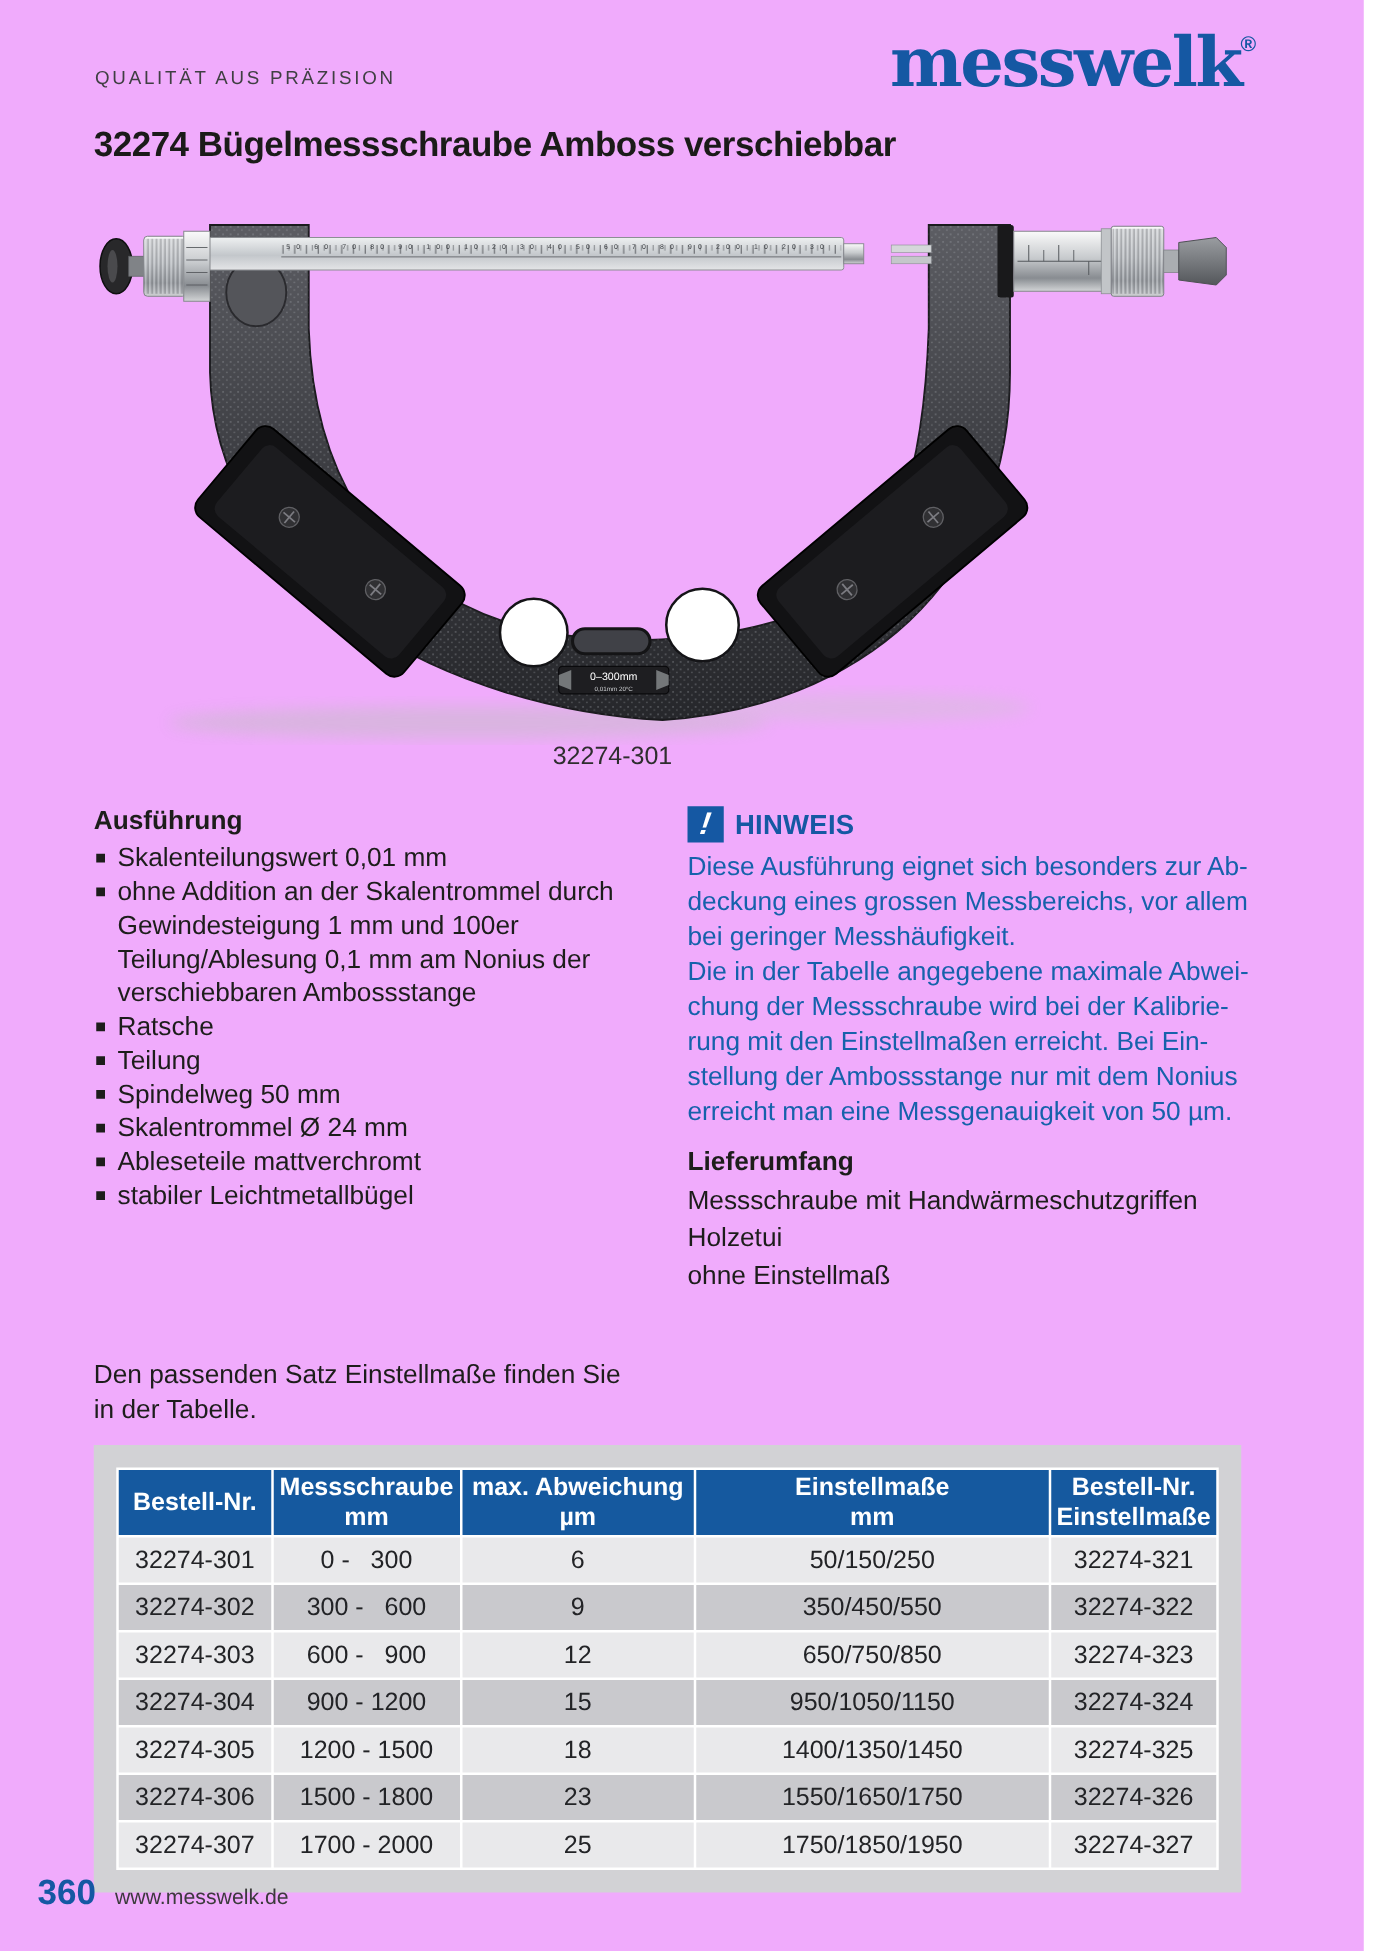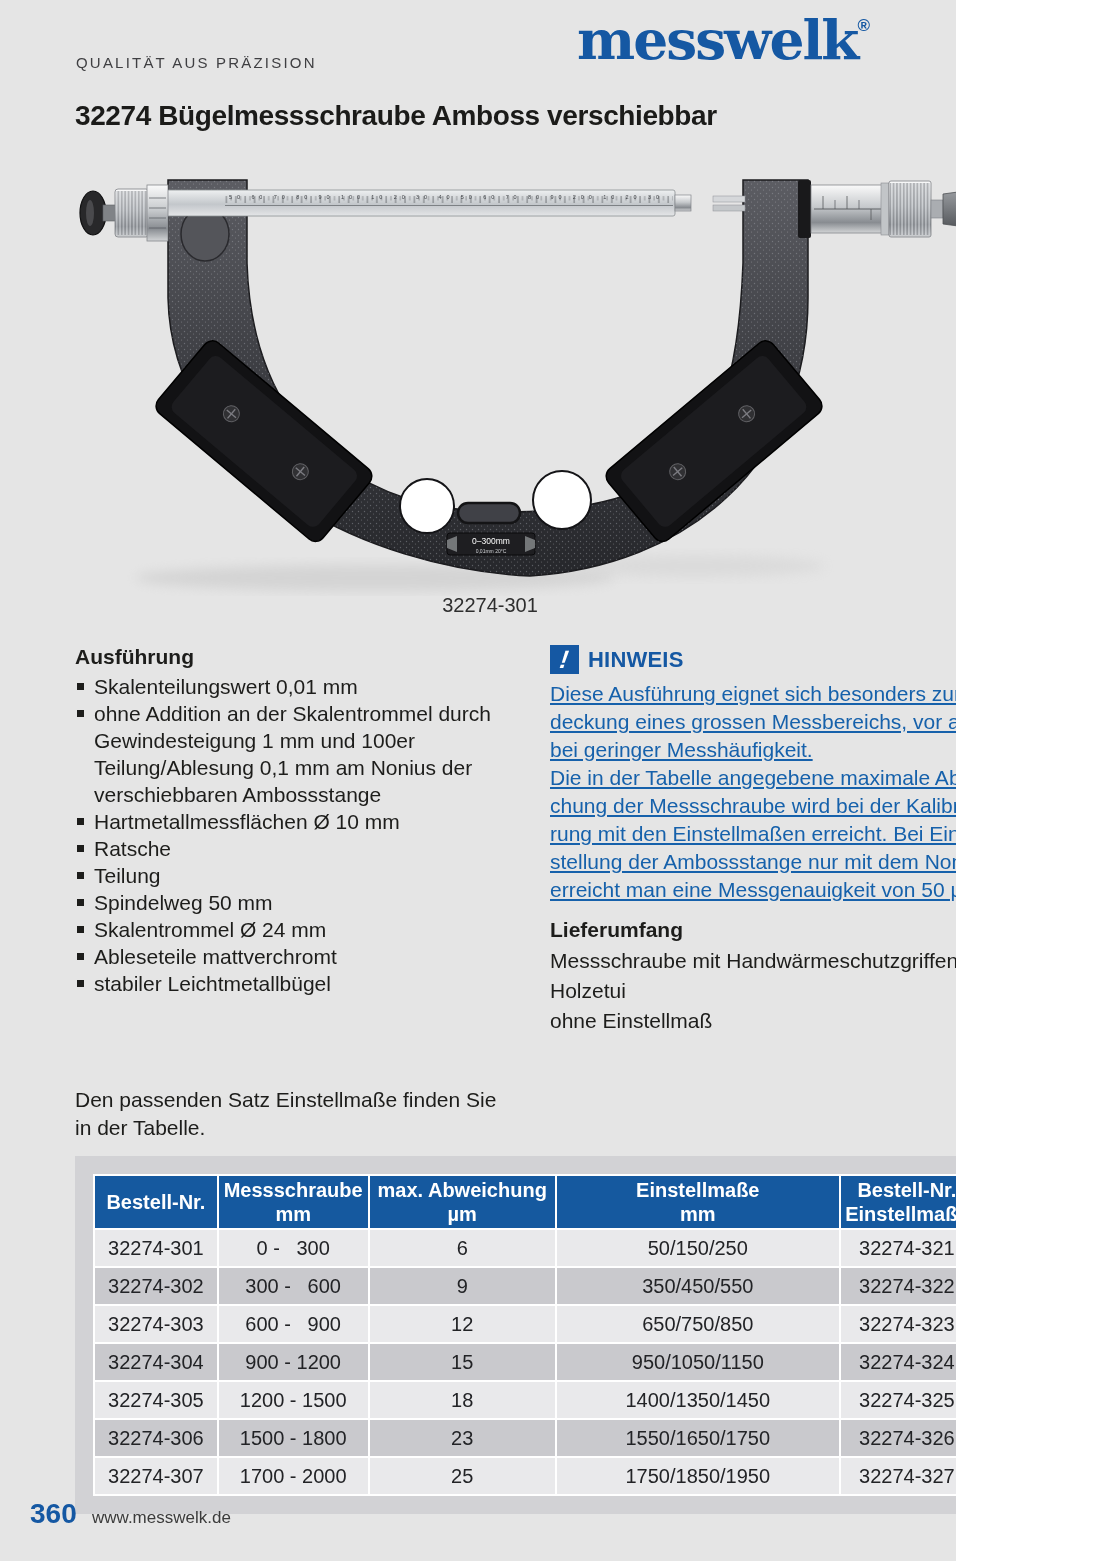--- a/index.html
+++ b/index.html
@@ -1,42 +1,42 @@
 <!DOCTYPE html>
 <html lang="de"><head>
 <meta charset="utf-8">
 <style>
   html,body{margin:0;padding:0;background:#ffffff;}
-  #page{position:relative;width:956px;height:1561px;background:#e5e5e5;overflow:hidden;
+  #page{position:relative;width:1091px;height:1561px;background:#f0abfc;overflow:hidden;
         font-family:"Liberation Sans",sans-serif;color:#1d1d1b;}
 
   .tagline{position:absolute;left:76px;top:54px;font-size:15px;letter-spacing:2.2px;color:#3f3f42;}
 
-  .logo{position:absolute;right:86px;top:12px;font-family:"DejaVu Serif",serif;font-weight:bold;
+  .logo{position:absolute;right:86px;top:22px;font-family:"DejaVu Serif",serif;font-weight:bold;
         font-size:55px;line-height:1;color:#1558a3;letter-spacing:-2px;}
   .logo sup{font-size:17px;font-family:"Liberation Sans",sans-serif;font-weight:bold;vertical-align:28px;letter-spacing:0;}
 
   .title{position:absolute;left:75px;top:100px;font-size:28px;font-weight:bold;letter-spacing:-0.4px;color:#1b1b19;}
 
   .figure{position:absolute;left:75px;top:168px;width:910px;height:428px;}
   .caption{position:absolute;left:75px;top:594px;width:830px;text-align:center;font-size:20px;color:#2e2e2e;}
 
   .col-left{position:absolute;left:75px;top:645px;width:460px;}
   .col-right{position:absolute;left:550px;top:645px;width:490px;}
 
   .h-bold{font-size:21px;font-weight:bold;color:#1d1d1b;margin:0 0 4px 0;}
   ul.features{list-style:none;margin:0;padding:0;font-size:21px;line-height:27px;}
   ul.features li{position:relative;padding-left:19px;white-space:pre-line;}
   ul.features li::before{content:"";position:absolute;left:2px;top:10px;width:7px;height:7px;background:#1d1d1b;}
 
   .hinweis-head{display:flex;align-items:center;gap:9px;margin-bottom:6px;}
   .hinweis-icon{width:29px;height:29px;background:#1558a3;display:flex;align-items:center;justify-content:center;}
   .hinweis-icon span{color:#ffffff;font-weight:bold;font-style:italic;font-size:25px;line-height:1;transform:skewX(-8deg);}
   .hinweis-title{color:#1558a3;font-size:22px;font-weight:bold;letter-spacing:0.2px;}
-  .hinweis-text{color:#1661ab;font-size:21px;line-height:28px;white-space:pre-line;text-decoration:underline;}
+  .hinweis-text{color:#1661ab;font-size:21px;line-height:28px;white-space:pre-line;}
 
   .liefer{margin-top:14px;}
   .liefer-lines{font-size:21px;line-height:30px;white-space:pre-line;color:#1d1d1b;}
 
   .note{position:absolute;left:75px;top:1086px;font-size:21px;line-height:28px;white-space:pre-line;color:#1d1d1b;}
 
   .table-wrap{position:absolute;left:75px;top:1156px;width:918px;background:#d2d2d5;padding:18px;box-sizing:border-box;}
   table.spec{border-collapse:separate;border-spacing:2px;width:100%;background:#ffffff;}
   table.spec th{background:#15599f;color:#ffffff;font-size:20px;font-weight:bold;text-align:center;
                 vertical-align:middle;height:52px;line-height:24px;white-space:pre-line;padding:0 4px;}
@@ -196,21 +196,20 @@
   <div class="caption">32274-301</div>
 
   <div class="col-left">
     <div class="h-bold">Ausführung</div>
     <ul class="features">
         <li>Skalenteilungswert 0,01 mm</li>
         <li>ohne Addition an der Skalentrommel durch
 Gewindesteigung 1 mm und 100er
 Teilung/Ablesung 0,1 mm am Nonius der
 verschiebbaren Ambossstange</li>
-        <li>Hartmetallmessflächen Ø 10 mm</li>
         <li>Ratsche</li>
         <li>Teilung</li>
         <li>Spindelweg 50 mm</li>
         <li>Skalentrommel Ø 24 mm</li>
         <li>Ableseteile mattverchromt</li>
         <li>stabiler Leichtmetallbügel</li>
       </ul>
   </div>
 
   <div class="col-right">

